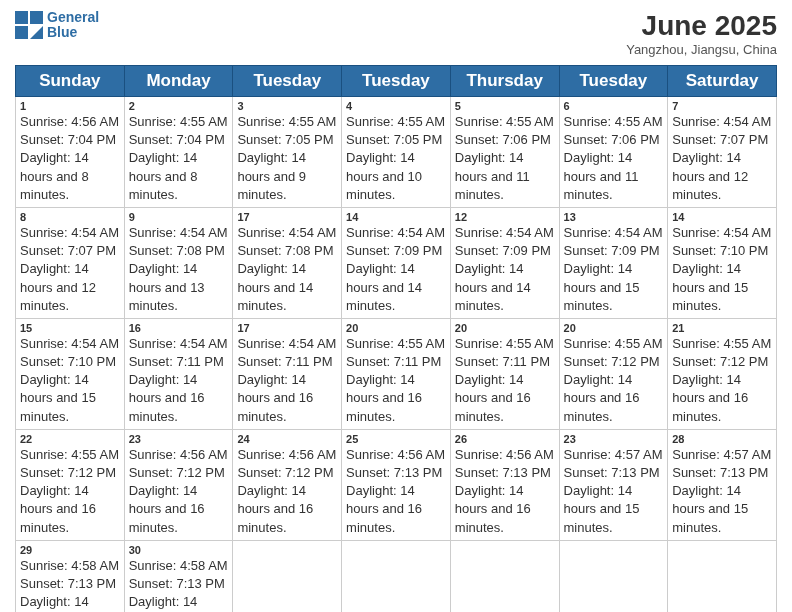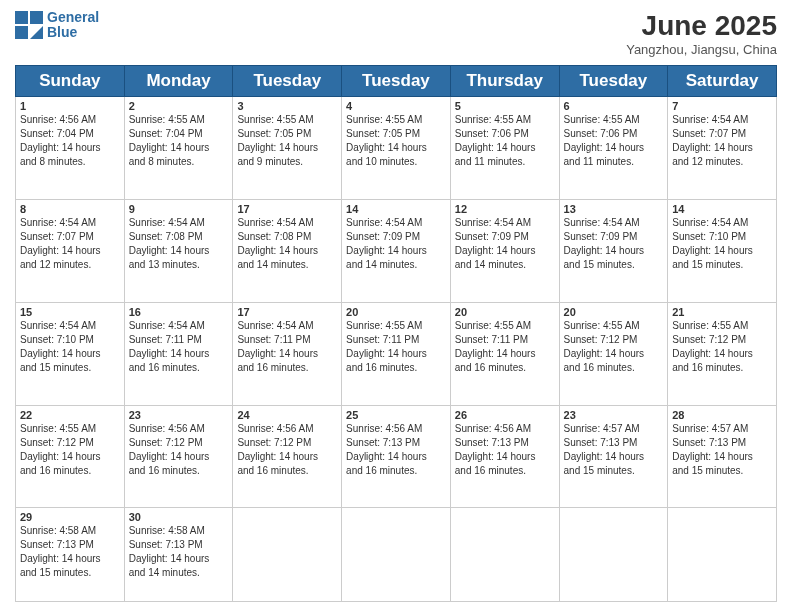--- a/index.html
+++ b/index.html
@@ -81,21 +81,21 @@
     .calendar tr:last-child td {
       height: 80px;
     }
     .day-num {
       font-size: 11px;
       font-weight: bold;
       display: block;
       margin-bottom: 1px;
     }
     .day-info {
-      font-size: 10px;
+      font-size: 13px;
       line-height: 1.4;
       color: #333;
     }
     .empty {
       background: #f5f5f5;
     }
   </style>
 </head>
 <body>
 

